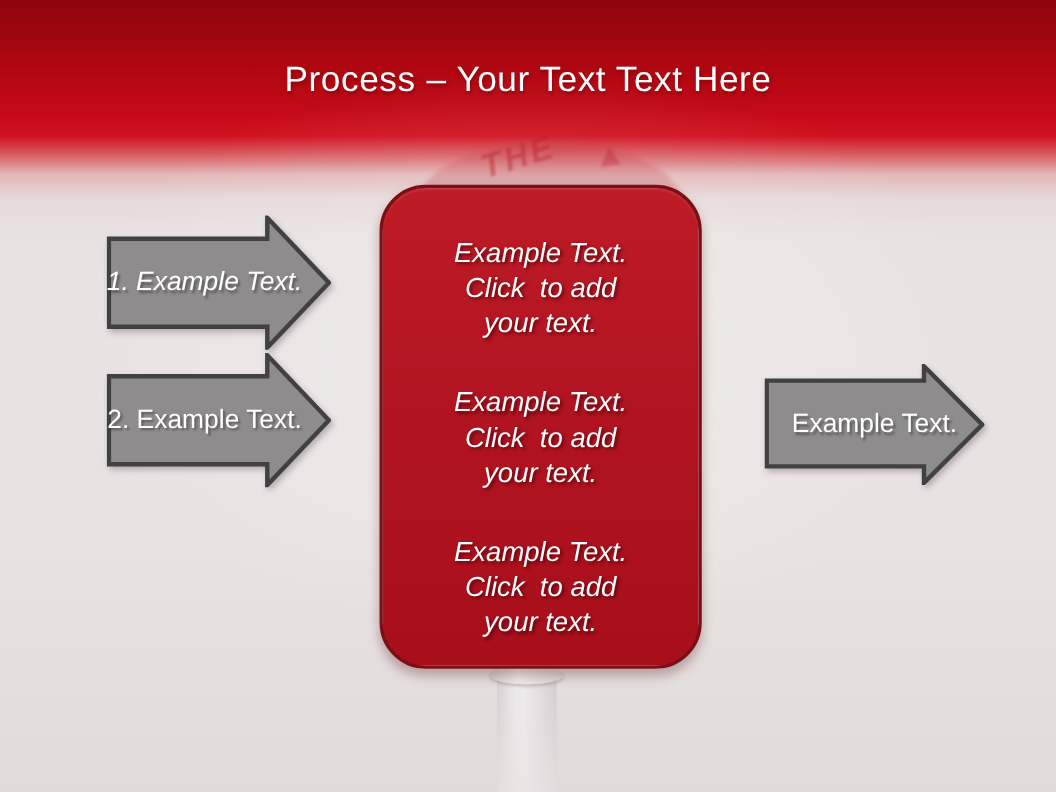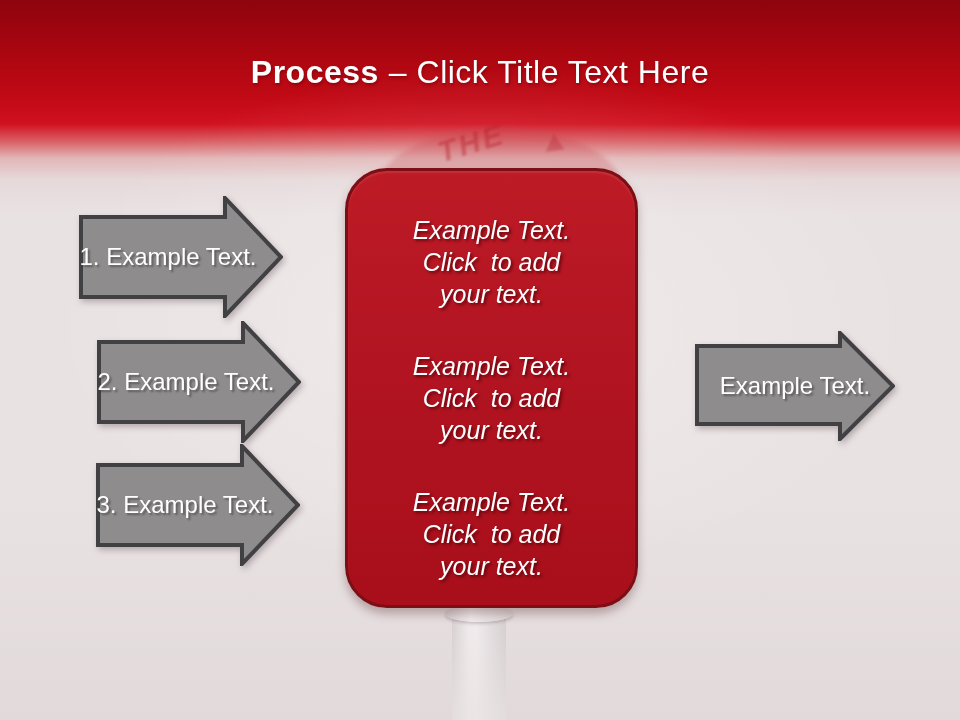--- a/index.html
+++ b/index.html
@@ -17,21 +17,21 @@
       radial-gradient(ellipse 70% 55% at 50% 45%, rgba(255,255,255,0.30), rgba(255,255,255,0) 65%),
       radial-gradient(ellipse 130% 120% at 50% 50%, rgba(0,0,0,0) 72%, rgba(105,75,80,0.12) 100%);
   }
   
   .title{
     position:absolute; z-index:6; top:54px; left:0; width:100%;
     text-align:center; color:#ffffff; font-size:32px; line-height:36px;
     text-shadow:1px 2px 3px rgba(90,0,6,0.45);
     letter-spacing:0.5px;
   }
-  .title .bold{font-weight:700; margin-right:10px;}
+  .title .bold{font-weight:400; margin-right:10px;}
   .title .rest{font-weight:400;}
   
   .ghost-dome{
     position:absolute; z-index:2; left:374px; top:127px; width:252px; height:70px;
     border-radius:126px 126px 0 0 / 70px 70px 0 0;
     background:rgba(197,78,84,0.26);
     filter:blur(2px);
   }
   .ghost-text{
     position:absolute; z-index:2; left:437px; top:126px;
@@ -77,33 +77,33 @@
   
   .arrow{position:absolute; z-index:5;}
   .arrow svg{position:absolute; left:0; top:0; width:100%; height:100%;
     filter:drop-shadow(2px 3px 3px rgba(80,60,65,0.35));}
   .arrow .label{
     position:absolute; inset:0; display:flex; align-items:center; justify-content:center;
     color:#ffffff; font-size:24px; line-height:26px;
     text-shadow:2px 2px 2px rgba(40,30,32,0.45);
   }
   .arrow.a-left .label{padding-right:26px;}
-  .a1{left:79px;  top:196px; width:204px; height:122px;}
+  .a1{left:97px;  top:196px; width:204px; height:122px;font-style:italic;}
   .a2{left:97px;  top:321px; width:204px; height:122px;text-align:center;}
   .a3{left:96px;  top:444px; width:204px; height:122px;}
   .a4{left:695px; top:331px; width:200px; height:110px;}
 </style>
 </head>
 <body>
 
 <div class="slide">
   <div class="vignette"></div>
 
   <div class="title">
-    <span class="bold">Process</span><span class="rest">– Click Title Text Here</span>
+    <span class="bold">Process</span><span class="rest">– Your Text Text Here</span>
   </div>
 
   <div class="ghost-dome"></div>
   <div class="ghost-text">THE</div>
   <div class="ghost-mark"></div>
 
   <div class="pole"></div>
   <div class="pole-collar"></div>
 
   <div class="panel">
@@ -125,26 +125,20 @@
     <div class="label">1. Example Text.</div>
   </div>
 
   <div class="arrow a-left a2">
     <svg viewBox="0 0 204 122" preserveAspectRatio="none">
       <polygon points="2,21 146,21 146,2 202,61 146,120 146,101 2,101" fill="#8e8c8d" stroke="#414042" stroke-width="4" stroke-linejoin="miter"></polygon>
     </svg>
     <div class="label">2. Example Text.</div>
   </div>
 
-  <div class="arrow a-left a3">
-    <svg viewBox="0 0 204 122" preserveAspectRatio="none">
-      <polygon points="2,21 146,21 146,2 202,61 146,120 146,101 2,101" fill="#8e8c8d" stroke="#414042" stroke-width="4" stroke-linejoin="miter"></polygon>
-    </svg>
-    <div class="label">3. Example Text.</div>
-  </div>
 
   <div class="arrow a4">
     <svg viewBox="0 0 200 110" preserveAspectRatio="none">
       <polygon points="2,15 145,15 145,2 198,55 145,108 145,93 2,93" fill="#8e8c8d" stroke="#414042" stroke-width="4" stroke-linejoin="miter"></polygon>
     </svg>
     <div class="label">Example Text.</div>
   </div>
 </div>
 
 </body></html>

